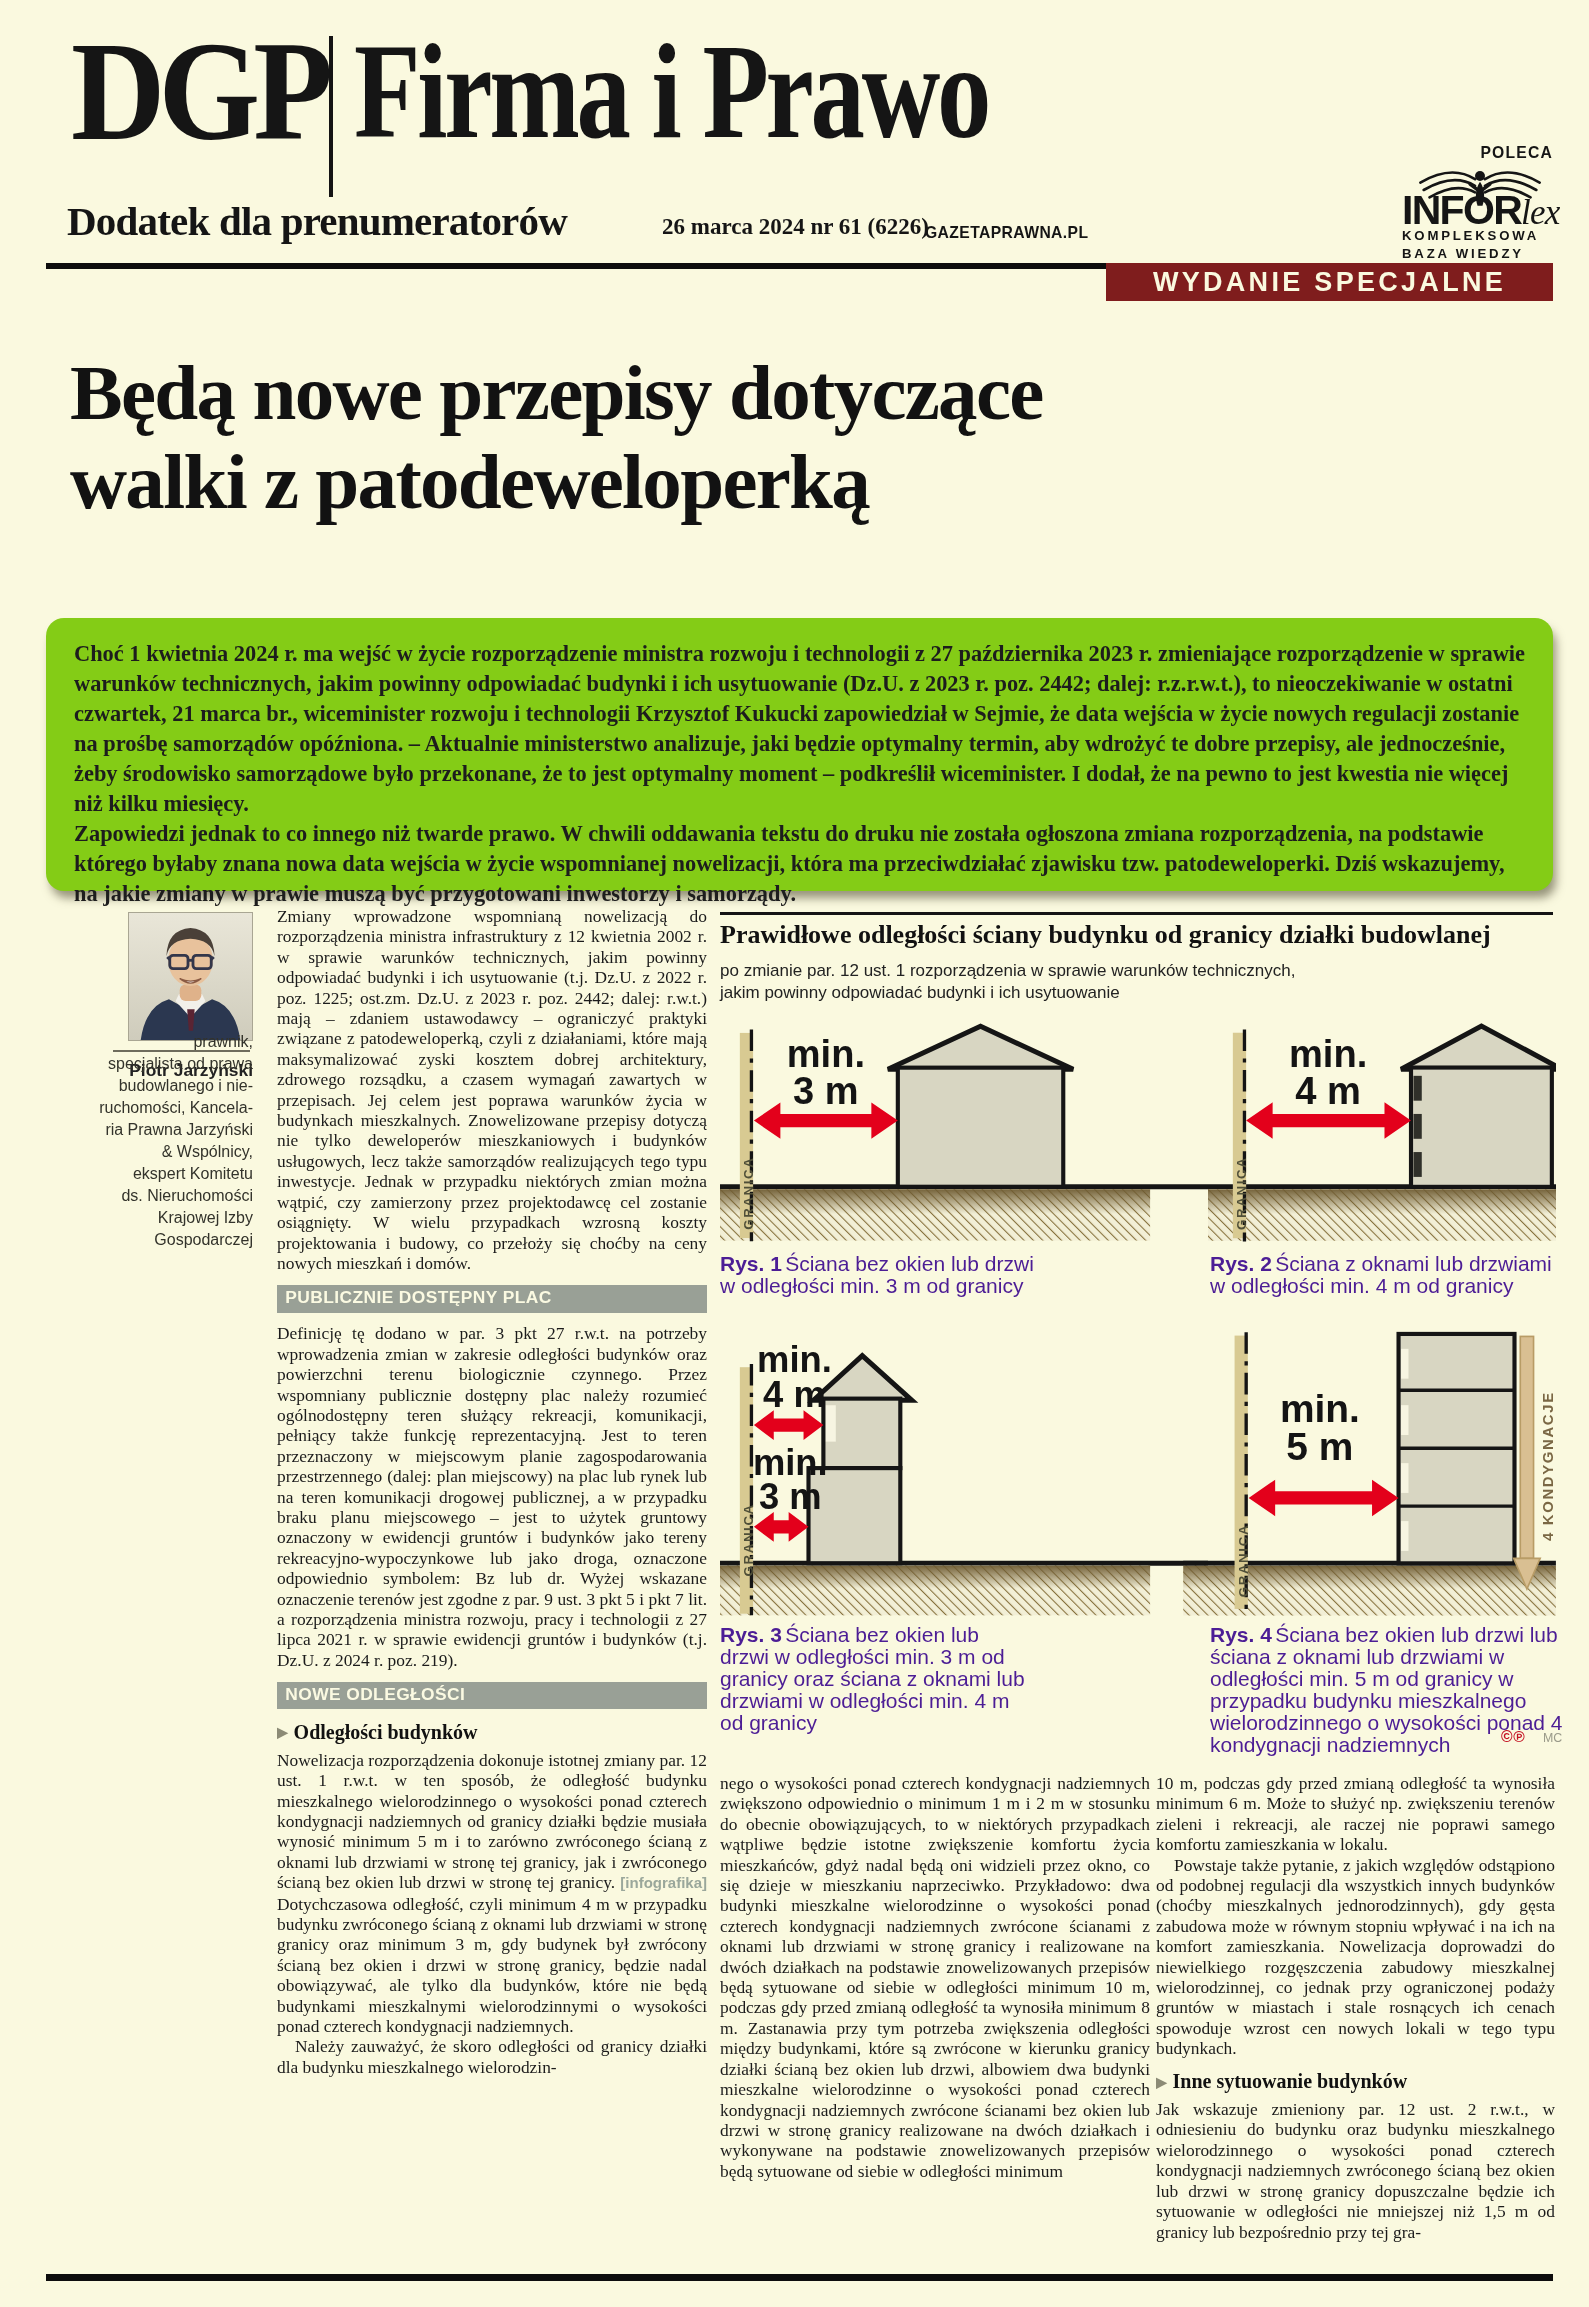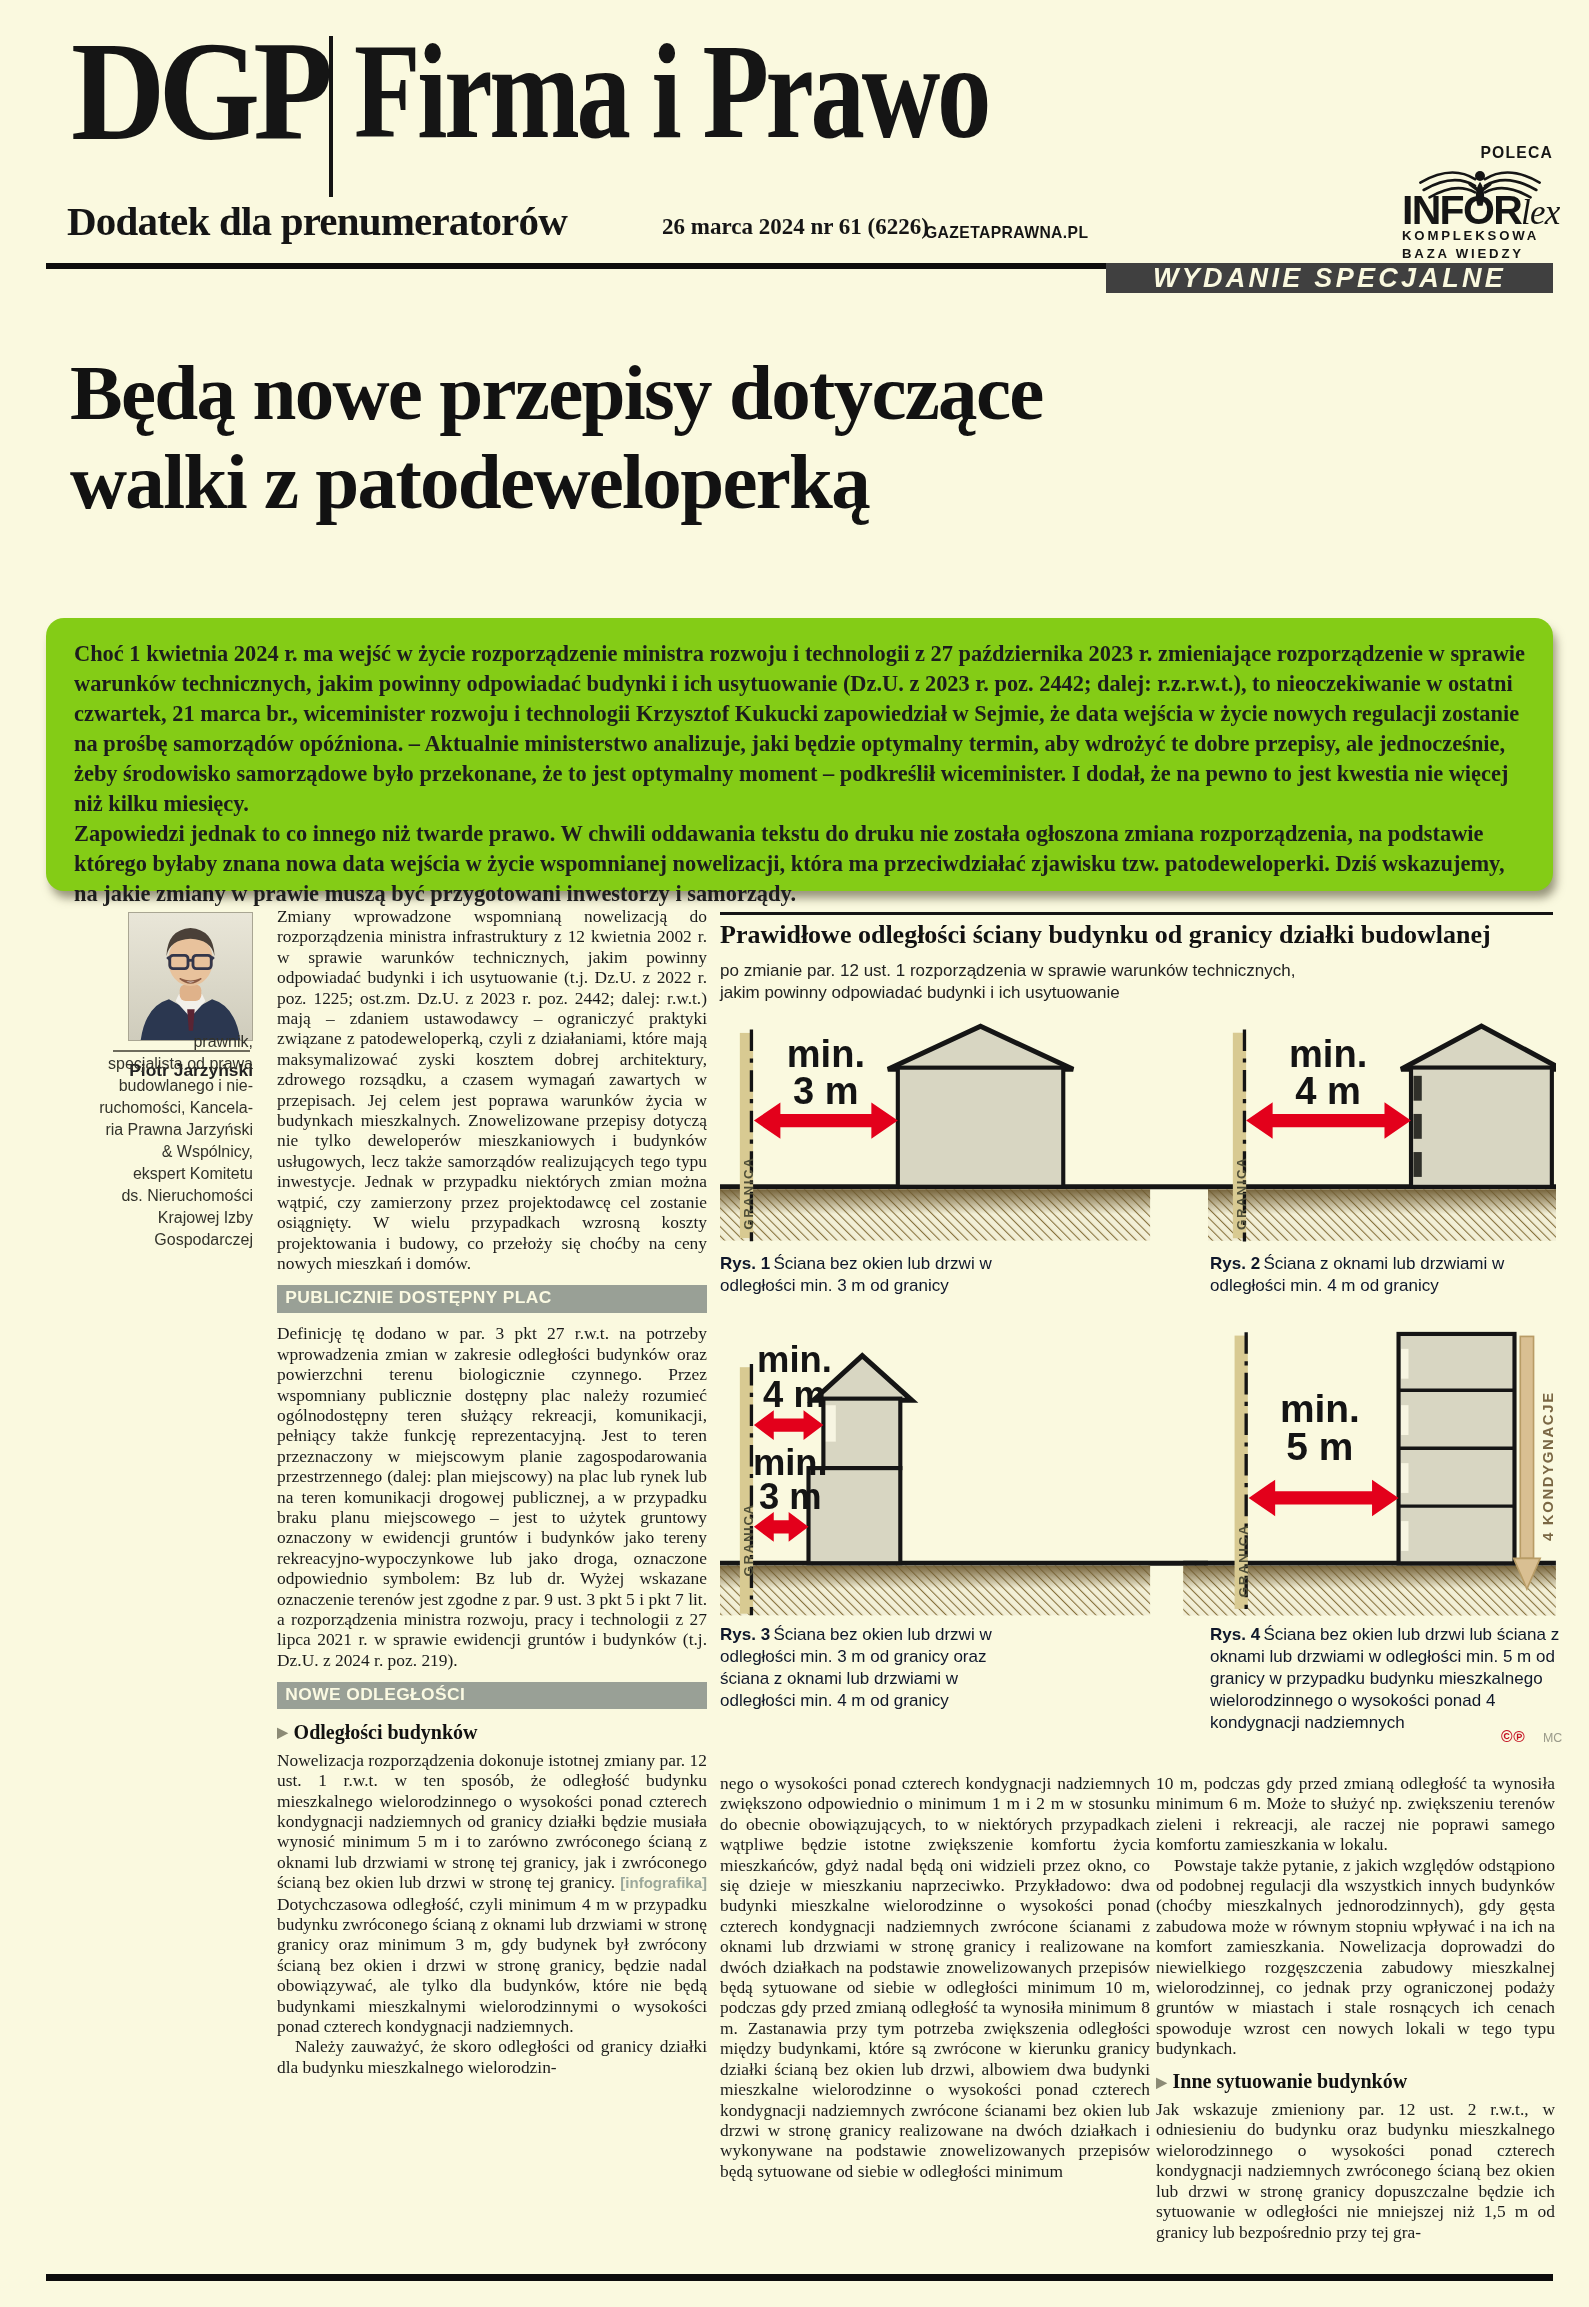--- a/index.html
+++ b/index.html
@@ -17,22 +17,22 @@
   .mast-subtitle{left:67px;top:197px;font-size:41px;font-weight:bold;letter-spacing:-0.8px;white-space:nowrap;}
   .mast-date{left:662px;top:214px;font-size:23px;font-weight:bold;white-space:nowrap;}
   .mast-site{left:925px;top:224px;font-size:15.7px;font-weight:bold;letter-spacing:0.4px;}
   .poleca{right:36px;top:144px;font-size:15.7px;font-weight:bold;letter-spacing:1.2px;}
   .infor-bird{left:1417px;top:161px;}
   .infor-word{left:1402px;top:187px;width:151px;text-align:left;white-space:nowrap;}
   .infor-word .infor{font-family:"Liberation Sans",sans-serif;font-weight:bold;font-size:41px;letter-spacing:-1.7px;}
   .infor-word .lex{font-family:"Liberation Serif",serif;font-style:italic;font-size:35px;letter-spacing:-0.8px;}
   .infor-tag{left:1402px;top:227px;width:154px;font-size:13.2px;letter-spacing:2.8px;line-height:18px;font-weight:bold;}
   .top-rule{left:46px;top:263px;width:1060px;height:5.8px;background:#0d0d0d;}
-  .badge{left:1106px;top:263px;width:447px;height:30px;background:#404040;color:#faf9df;
-         display:flex;align-items:center;justify-content:center;font-weight:bold;font-size:27px;letter-spacing:3.3px;font-style:italic;}
+  .badge{left:1106px;top:263px;width:447px;height:38px;background:#7f1d1d;color:#faf9df;
+         display:flex;align-items:center;justify-content:center;font-weight:bold;font-size:27px;letter-spacing:3.3px;}
 
   
   .headline{left:70px;top:348px;font-size:79px;line-height:1.13;font-weight:bold;letter-spacing:-1.7px;color:#121212;}
   .leadbox{left:46px;top:618px;width:1507px;height:273px;box-sizing:border-box;background:#84cc16;
            border-radius:18px;box-shadow:4.1px 8.3px 10px -1.7px rgba(70,65,40,.55);
            padding:21px 28px;font-size:22.4px;font-weight:bold;line-height:30px;color:#1d1d1d;}
   .leadbox p{margin:0;}
 
   
   .photo{left:128px;top:912px;width:123px;height:127px;border:0.8px solid #a9a693;background:#ded9c9;}
@@ -54,21 +54,21 @@
   .subhead .tri{color:#8c8b76;font-size:14px;font-family:"Liberation Sans",sans-serif;margin-right:5.8px;vertical-align:1.7px;}
   .tag{color:#9aa79b;font-family:"Liberation Sans",sans-serif;font-weight:bold;font-size:15px;}
 
   
   .ig{left:720px;top:907px;width:833px;height:877px;}
   .ig-rule{left:0;top:5px;width:833px;height:2.5px;background:#141414;}
   .ig-title{left:0;top:13.2px;font-size:26px;font-weight:bold;color:#111;}
   .ig-sub{left:0;top:53px;width:579px;font-size:17px;line-height:21.5px;color:#222;}
   .figrow1{left:0;top:114px;width:833px;height:224px;}
   .figrow2{left:0;top:417px;width:833px;height:294px;}
-  .cap{font-family:"Liberation Sans",sans-serif;font-size:17px;line-height:22px;color:#0f172a;}
+  .cap{font-family:"Liberation Sans",sans-serif;font-size:21px;line-height:22px;color:#4c1d95;}
   .cap b{margin-right:3.3px;}
   .cap1{left:0;top:346px;width:331px;}
   .cap2{left:490px;top:346px;width:358px;}
   .cap3{left:0;top:717px;width:313px;}
   .cap4{left:490px;top:717px;width:356px;}
   .src{left:1.7px;top:815px;width:720px;font-size:13.2px;line-height:17.4px;color:#2a2a2a;font-family:"Liberation Sans",sans-serif;}
   .rights{left:781px;top:821px;font-size:15.7px;color:#c41223;font-family:"Liberation Sans",sans-serif;font-weight:bold;letter-spacing:0.8px;}
   .credit{left:823px;top:824px;font-size:12.4px;color:#9a9a8a;font-family:"Liberation Sans",sans-serif;}
   svg text{font-family:"Liberation Sans",sans-serif;}
   .minlbl{font-weight:bold;fill:#141414;}

